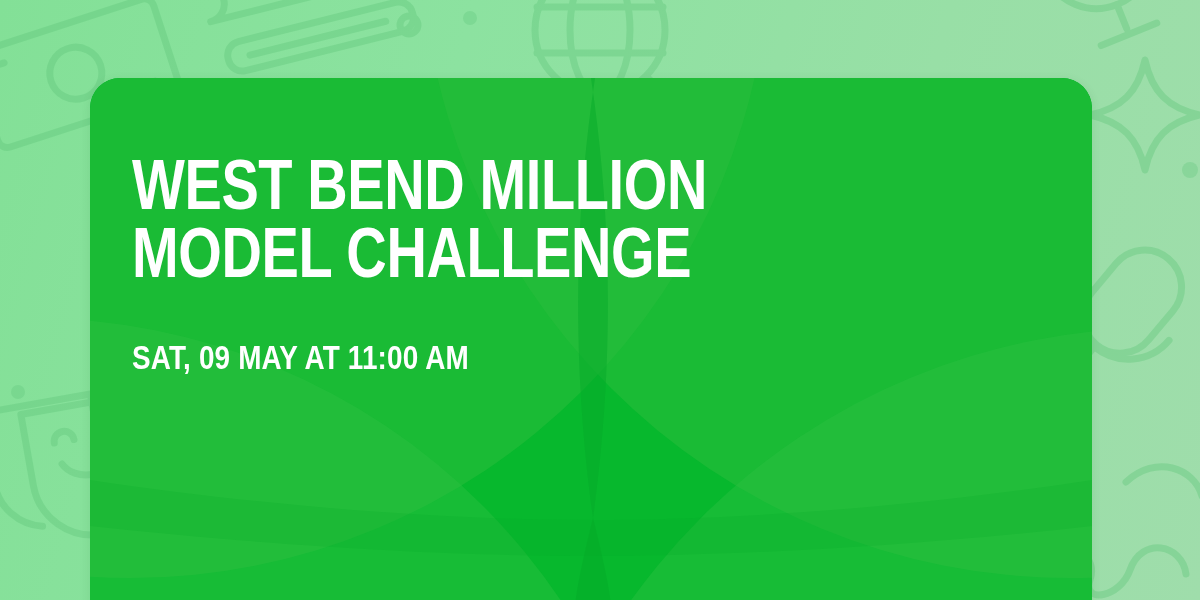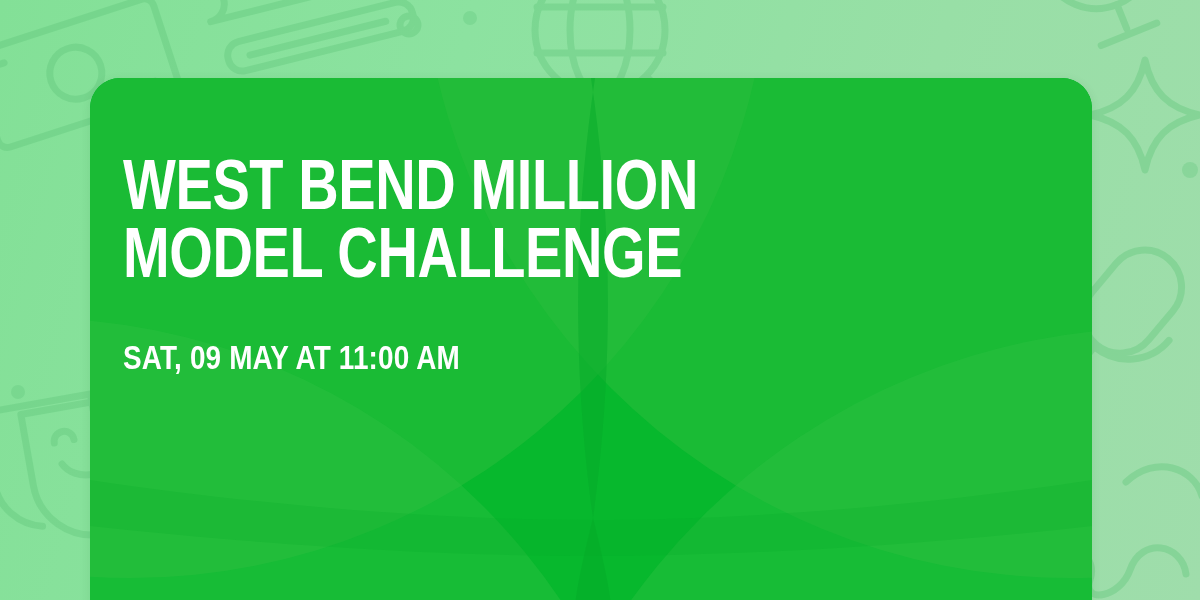--- a/index.html
+++ b/index.html
@@ -50,21 +50,21 @@
   #card .petals {
     position: absolute;
     inset: 0;
     width: 1002px;
     height: 560px;
     display: block;
   }
 
   #card .content {
     position: absolute;
-    left: 33px;
+    left: 42px;
     top: 74px;
     right: 60px;
   }
 
   .headline {
     font-family: "Liberation Sans Narrow", "Liberation Sans", sans-serif;
     font-weight: 700;
     font-size: 70px;
     line-height: 0.97;
     letter-spacing: -0.5px;

